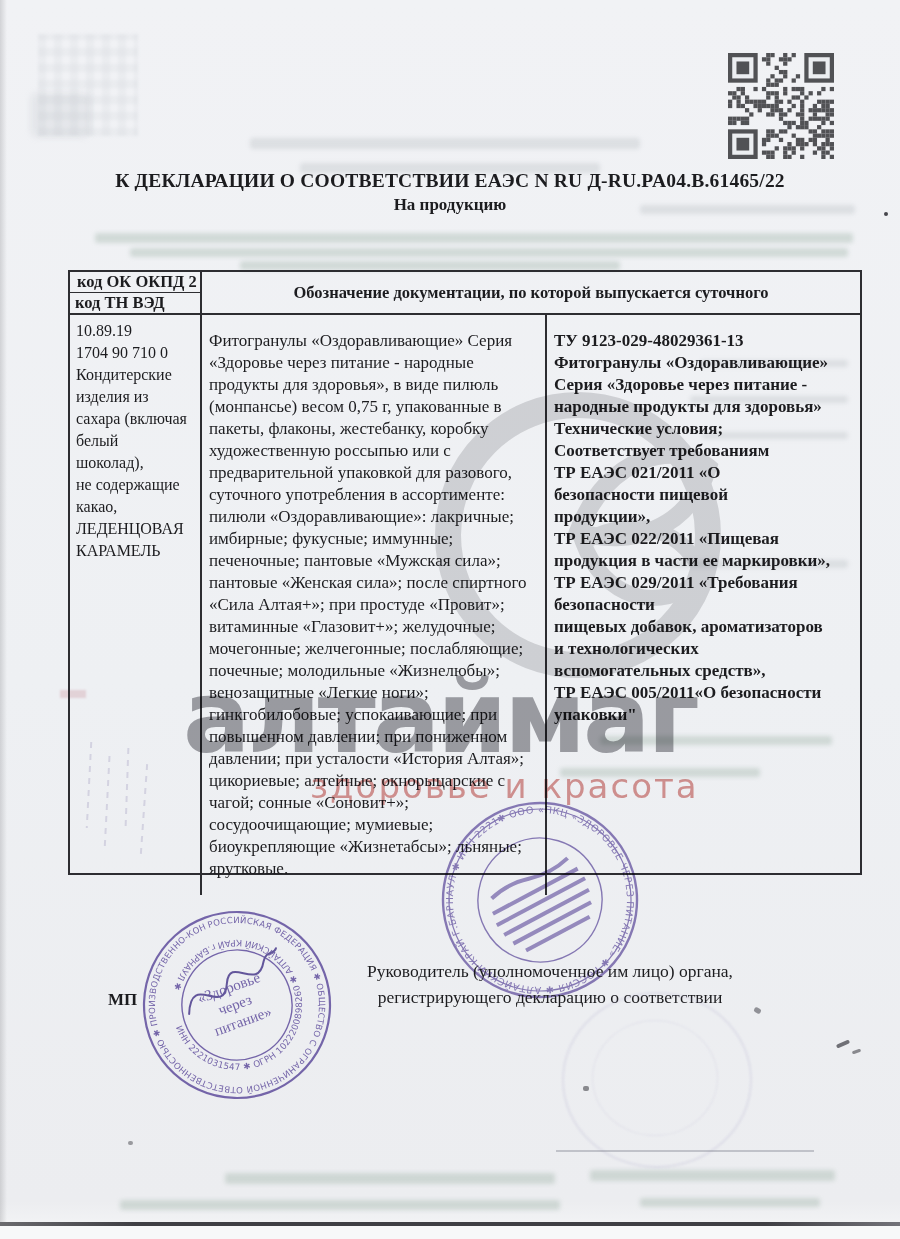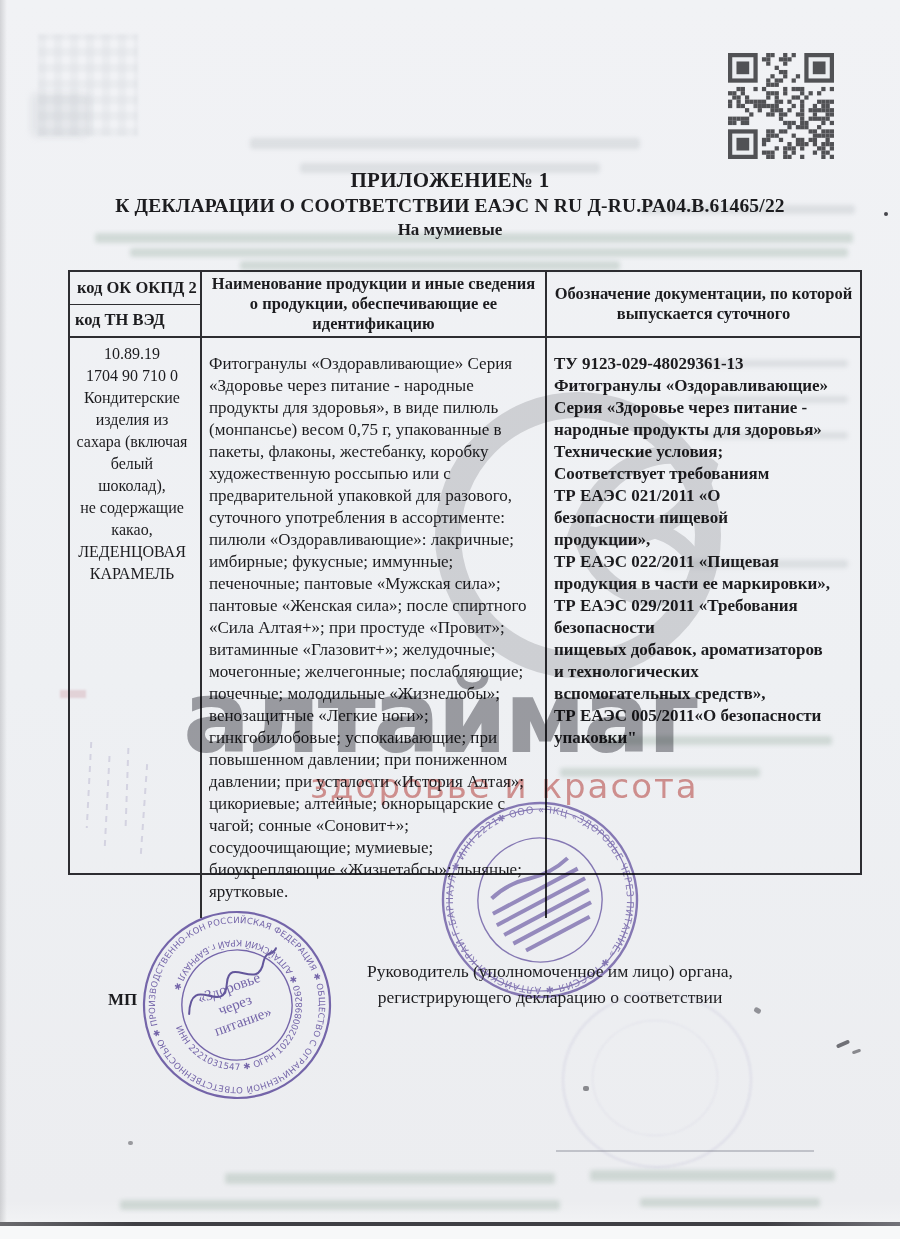--- a/index.html
+++ b/index.html
@@ -44,21 +44,21 @@
   .tbody{flex:1;}
   .c1{width:132px;box-sizing:border-box;border-right:2px solid #2d2d31;}
   .c2{width:345px;box-sizing:border-box;border-right:2px solid #2d2d31;}
   .c3{flex:1;box-sizing:border-box;font-weight:bold;}
   .hdr{font-weight:bold;font-size:16.5px;line-height:20px;text-align:center;
     display:flex;align-items:center;justify-content:center;padding:2px 6px;}
   .c1.hdrwrap{display:flex;flex-direction:column;padding:0;}
   .c1 .half{flex:1;display:flex;align-items:center;padding-left:5px;font-weight:bold;font-size:16.5px;}
   .c1 .half.top{border-bottom:1.5px solid #2d2d31;padding-left:7px;}
   .cell{white-space:pre-line;padding:15px 7px;font-size:17px;line-height:22px;}
-  .cell.codes{font-size:16px;line-height:22px;padding:5px 12px 5px 6px;text-align:center;}
+  .cell.codes{font-size:16px;line-height:22px;padding:5px 12px 5px 6px;}
 
   
   .wm{position:absolute;mix-blend-mode:multiply;pointer-events:none;}
   .wm-logo{left:408px;top:382px;opacity:.30;}
   .wm-brand{left:183px;top:668px;font-family:"DejaVu Sans","Liberation Sans",sans-serif;
     font-weight:bold;font-size:100px;line-height:100px;letter-spacing:-3px;color:#8d8d92;opacity:.80;}
   .wm-tagline{left:310px;top:766px;font-family:"DejaVu Sans","Liberation Sans",sans-serif;
     font-size:34px;letter-spacing:2px;color:#d0706c;opacity:.72;}
 
   
@@ -305,32 +305,30 @@
         <rect x="75.60000000000001" y="0" width="29.400000000000002" height="29.400000000000002" fill="#3c3c40"></rect>
         <rect x="79.8" y="4.2" width="21" height="21" fill="#eceef1"></rect>
         <rect x="84" y="8.4" width="12.600000000000001" height="12.600000000000001" fill="#3c3c40"></rect>
         <rect x="0" y="75.60000000000001" width="29.400000000000002" height="29.400000000000002" fill="#3c3c40"></rect>
         <rect x="4.2" y="79.8" width="21" height="21" fill="#eceef1"></rect>
         <rect x="8.4" y="84" width="12.600000000000001" height="12.600000000000001" fill="#3c3c40"></rect>
       </svg>
   </div>
 
   <div class="title-block">
-    <div class="t1">ПРИЛОЖЕНИЕ№ 1</div>
     <div class="t2">К ДЕКЛАРАЦИИ О СООТВЕТСТВИИ ЕАЭС N RU Д-RU.PA04.B.61465/22</div>
-    <div class="t3">На мумиевые</div>
+    <div class="t3">На продукцию</div>
   </div>
 
   <div class="doc-table">
     <div class="tr thead">
       <div class="c1 hdrwrap">
         <div class="half top">код ОК ОКПД 2</div>
         <div class="half">код ТН ВЭД</div>
       </div>
-      <div class="c2 hdr">Наименование продукции и иные сведения о продукции, обеспечивающие ее идентификацию</div>
       <div class="c3 hdr">Обозначение документации, по которой выпускается суточного</div>
     </div>
     <div class="tr tbody">
       <div class="c1 cell codes">10.89.19
 1704 90 710 0
 Кондитерские
 изделия из
 сахара (включая
 белый шоколад),
 не содержащие

